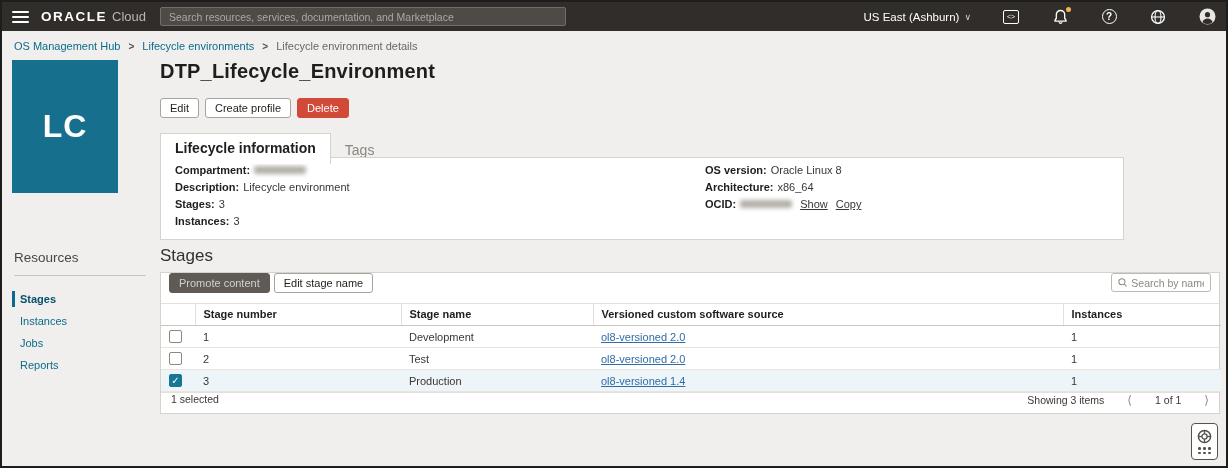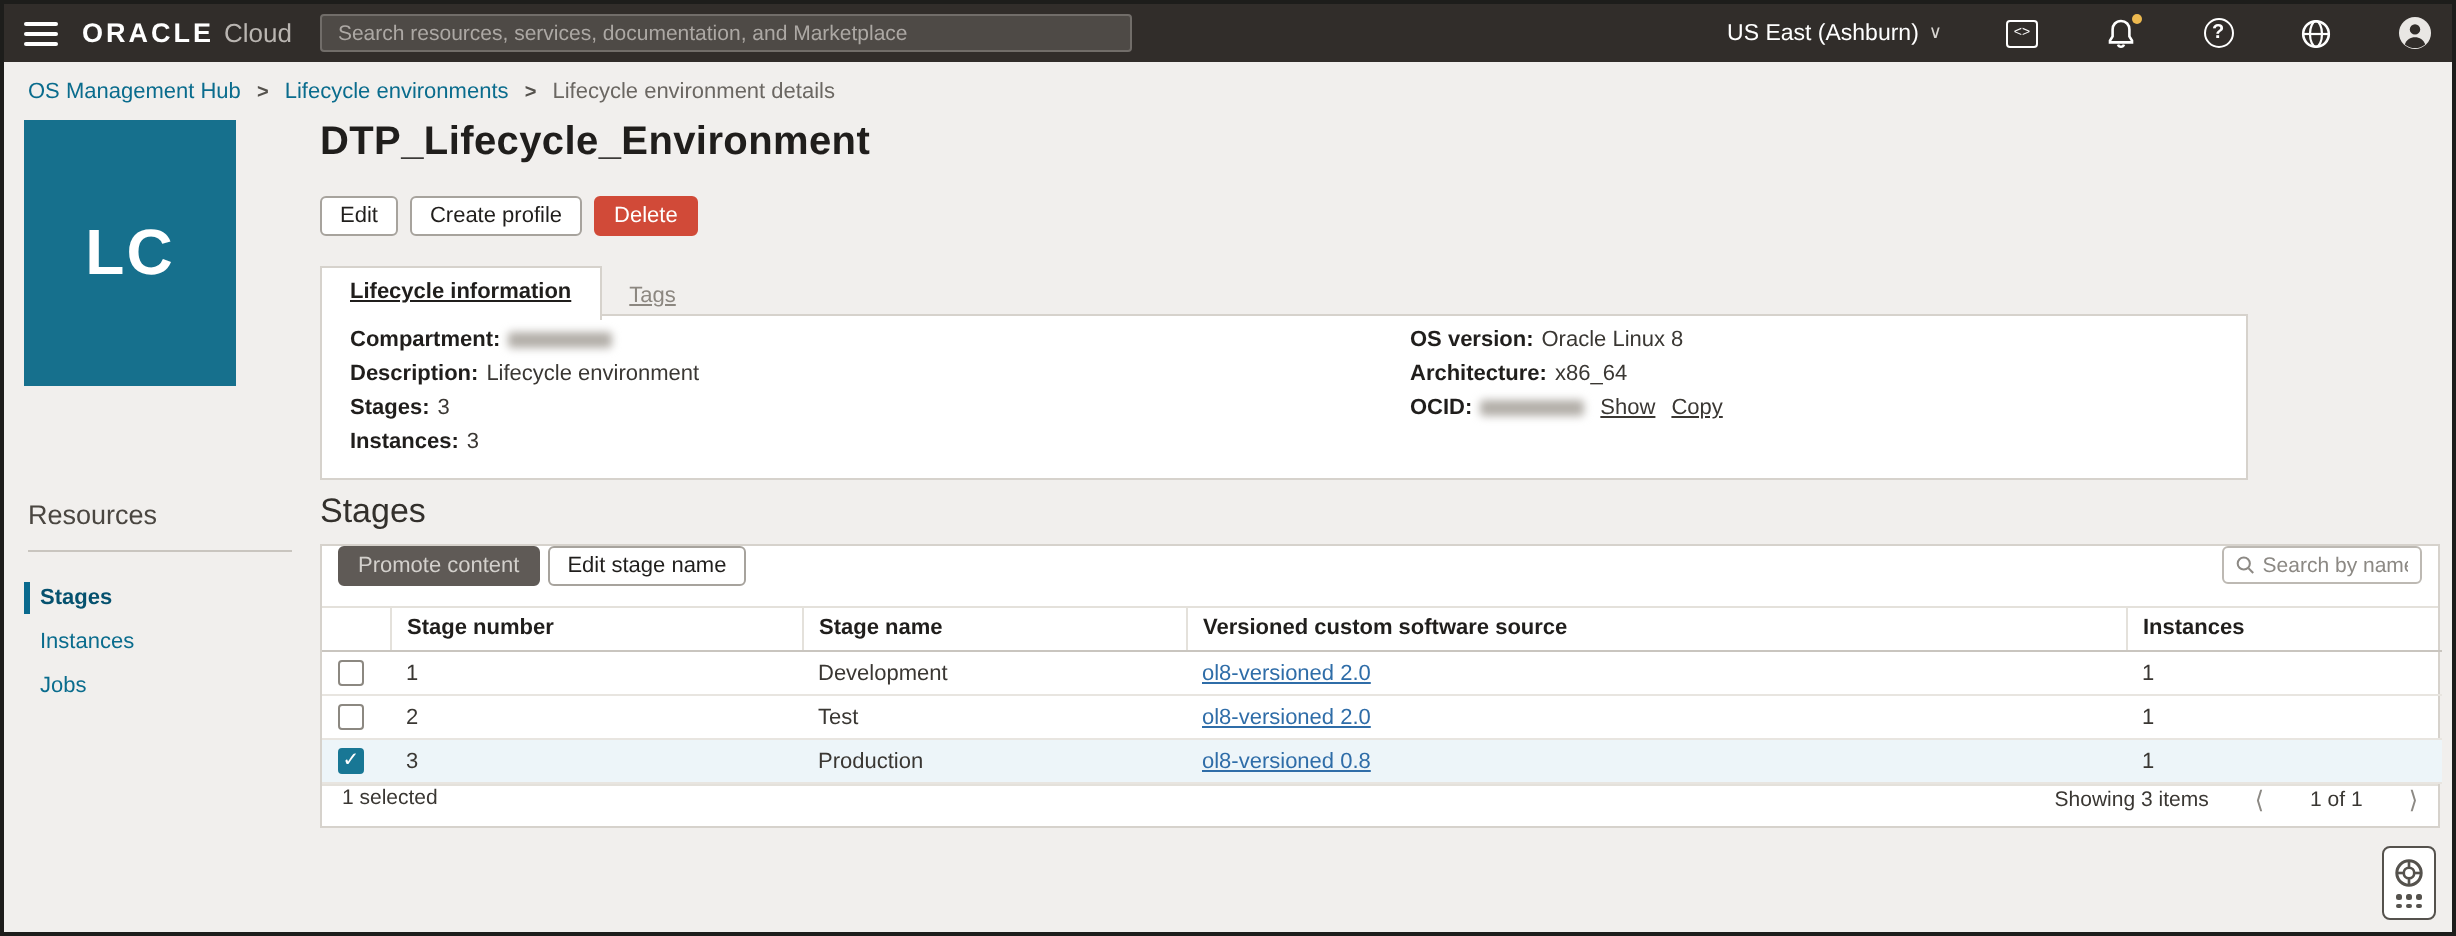--- a/index.html
+++ b/index.html
@@ -54,21 +54,21 @@
 
   
   .main{position:absolute;left:158px;top:58px;width:1060px;}
   .page-title{font-size:20px;font-weight:600;color:var(--text-dark);letter-spacing:0.2px;}
   .actions{position:absolute;top:38px;left:0;display:flex;gap:6px;}
   .btn{height:20px;font-size:11px;padding:0 9px;border-radius:3px;border:1px solid #a7a39d;background:#fff;color:var(--text-dark);cursor:pointer;font-family:"Liberation Sans","DejaVu Sans",sans-serif;display:flex;align-items:center;}
   .btn.danger{background:var(--delete-red);border-color:var(--delete-red);color:#fff;}
   .btn.dark{background:#5f5a56;border-color:#5f5a56;color:#d3d0cc;}
 
   .tabs{position:absolute;top:73px;left:0;display:flex;align-items:flex-end;}
-  .tab{font-size:11px;padding:6px 14px;cursor:pointer;color:#8c8780;text-decoration:underline;}
+  .tab{font-size:14px;padding:6px 14px;cursor:pointer;color:#8c8780;}
   .tab.active{background:#fff;border:1px solid var(--panel-border);border-bottom:none;color:var(--text-dark);font-weight:bold;padding:6px 14px 8px 14px;position:relative;z-index:2;}
 
   .details-panel{position:absolute;top:97px;left:0;width:964px;height:83px;background:#fff;border:1px solid var(--panel-border);padding:6px 14px;display:flex;}
   .dcol{display:flex;flex-direction:column;gap:5px;}
   .dcol.left{width:530px;}
   .drow{font-size:11px;color:var(--text-body);display:flex;align-items:center;white-space:nowrap;}
   .drow b{color:var(--text-dark);margin-right:4px;}
   .redacted{display:inline-block;width:52px;height:8px;background:#b3afa9;border-radius:2px;filter:blur(2px);margin-right:8px;}
   .ocid-link{color:var(--text-body);text-decoration:underline;margin-right:8px;cursor:pointer;}
 
@@ -157,20 +157,21 @@
   </nav>
 
   <div class="avatar">LC</div>
 
   <aside class="resources">
     <h2>Resources</h2>
     <div class="divider"></div>
     <div class="res-item active">Stages</div>
     <div class="res-item">Instances</div>
     <div class="res-item">Jobs</div>
+    <div class="res-item">Reports</div>
   </aside>
 
   <main class="main">
     <h1 class="page-title">DTP_Lifecycle_Environment</h1>
 
     <div class="actions">
       <button class="btn">Edit</button>
       <button class="btn">Create profile</button>
       <button class="btn danger">Delete</button>
     </div>
@@ -267,21 +268,21 @@
             <td>Test</td>
             <td><a>ol8-versioned 2.0</a></td>
             <td>1</td>
           </tr>
           <tr class="selected">
             <td>
                 <div class="cb checked">✓</div>
               </td>
             <td>3</td>
             <td>Production</td>
-            <td><a>ol8-versioned 0.8</a></td>
+            <td><a>ol8-versioned 1.4</a></td>
             <td>1</td>
           </tr>
         </tbody>
       </table>
 
       <div class="table-footer">
         <span>1 selected</span>
         <div class="pager">
           <span>Showing 3 items</span>
           <span class="pg-chev">⟨</span>

